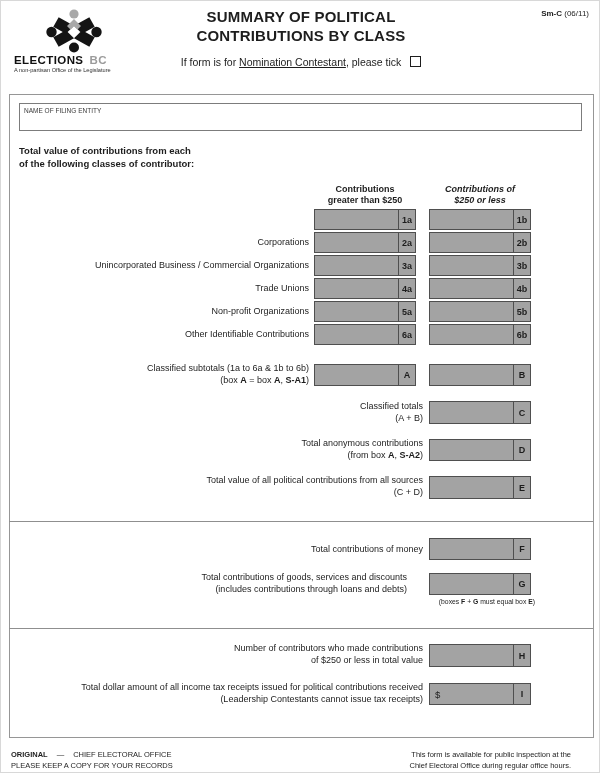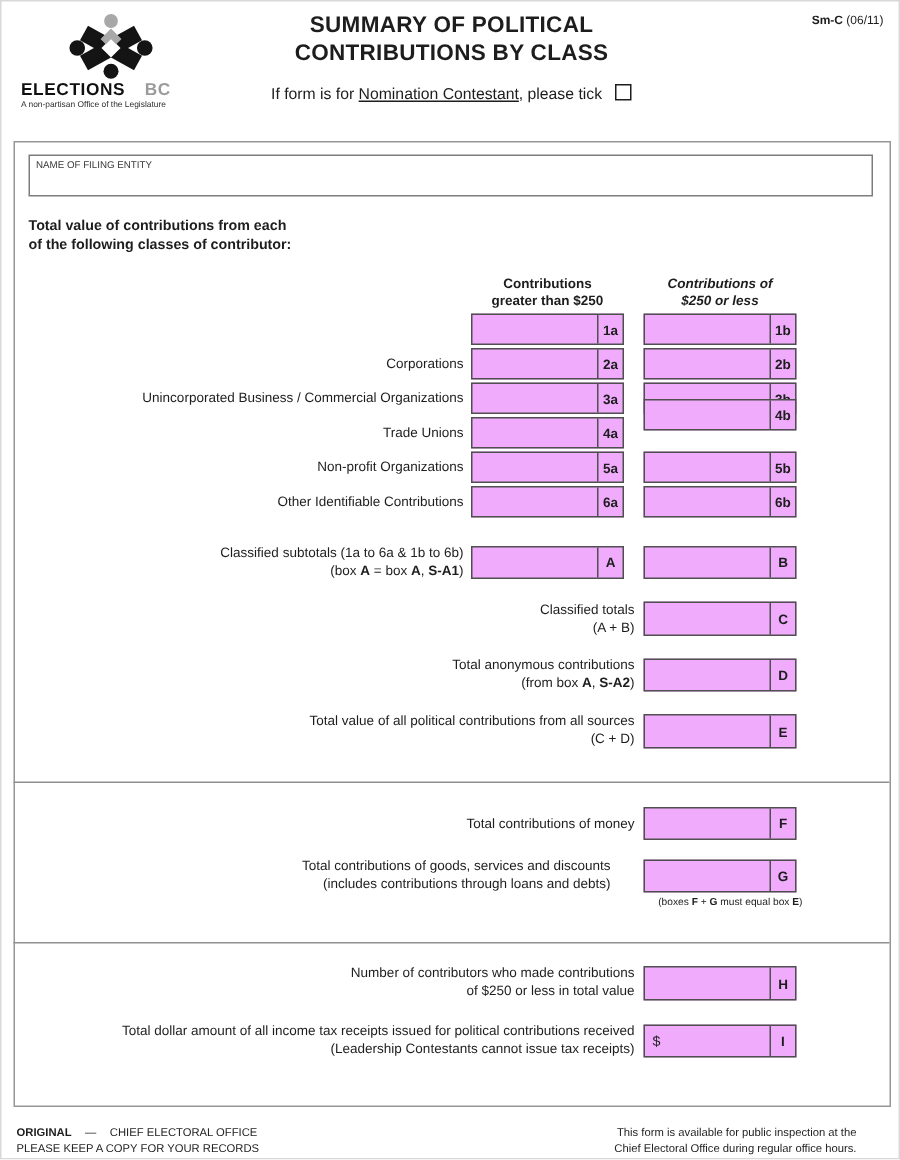--- a/index.html
+++ b/index.html
@@ -7,42 +7,42 @@
     position:relative;width:598px;height:771px;background:#ffffff;
     border:1px solid #d8d8d8;
     font-family:"Liberation Sans", sans-serif;color:#1d1d1d;
     -webkit-font-smoothing:antialiased;overflow:hidden;
   }
   .abs{position:absolute;}
   
   .logo-wrap{left:13px;top:8px;width:120px;text-align:left;}
   .logo-mark{display:block;margin-left:31px;}
   .logo-name{font-size:11.5px;font-weight:bold;letter-spacing:.4px;color:#101010;line-height:12px;margin-top:1px;}
-  .logo-name .bc{color:#9b9b9b;margin-left:13px;}
+  .logo-name .bc{color:#9b9b9b;margin-left:6px;}
   .logo-tag{font-size:5.6px;color:#2e2e2e;margin-top:1px;}
   .title{left:149px;top:6px;width:302px;text-align:center;font-size:15px;font-weight:bold;line-height:19px;letter-spacing:.2px;}
   .form-code{right:10px;top:8px;font-size:8px;text-align:right;}
   .tick-line{left:98px;top:55px;width:404px;text-align:center;font-size:10.5px;}
   .tick-line .u{text-decoration:underline;}
   .cbox{display:inline-block;width:9px;height:9px;border:1.4px solid #1d1d1d;vertical-align:-1px;margin-left:6px;background:#fff;}
   
   .frame{left:8px;top:93px;width:583px;height:642px;border:1px solid #969696;}
   .divider{left:8px;height:0;width:584px;border-top:1px solid #8f8f8f;}
   
   .namebox{left:18px;top:102px;width:561px;height:26px;border:1px solid #7c7c7c;background:#fff;}
   .namebox .nb-label{font-size:6.5px;color:#3a3a3a;margin:3px 0 0 4px;}
   .nb-input{position:absolute;left:2px;top:12px;right:2px;bottom:1px;font-size:9px;}
   .intro{left:18px;top:144px;font-size:9.5px;font-weight:bold;line-height:12.5px;}
   .colhead{top:183px;width:102px;text-align:center;font-size:9px;font-weight:bold;line-height:10.5px;}
   
   .lbl{font-size:9px;text-align:right;color:#1d1d1d;}
   .lbl b{font-weight:bold;}
   .lbl1{line-height:21px;left:0;width:308px;}
   .lbl2{line-height:11.5px;}
-  .box{border:1px solid #4f4f4f;background:#f0abfc;display:flex;align-items:stretch;box-sizing:border-box;}
+  .box{border:1px solid #4f4f4f;background:#a3a3a3;display:flex;align-items:stretch;box-sizing:border-box;}
   .box .val{flex:1;font-size:9.5px;display:flex;align-items:center;padding-left:5px;}
   .box .code{width:16px;border-left:1px solid #4f4f4f;display:flex;align-items:center;justify-content:center;font-size:9px;font-weight:bold;}
   .cola{left:313px;width:102px;}
   .colb{left:428px;width:102px;}
   .h21{height:21px;} .h22{height:22px;} .h23{height:23px;}
   .note{font-size:6.8px;text-align:right;}
   
   .foot{font-size:7.5px;line-height:10.5px;}
   .foot-left{left:10px;top:749px;}
   .foot-left .dash{margin:0 9px;}
@@ -130,21 +130,21 @@
   <div class="abs box colb h21" style="top:254px;">
       <div class="val"></div>
       <div class="code">3b</div>
     </div>
 
   <div class="abs lbl lbl1" style="top:277px;">Trade Unions</div>
   <div class="abs box cola h21" style="top:277px;gap:44px;">
       <div class="val"></div>
       <div class="code">4a</div>
     </div>
-  <div class="abs box colb h21" style="top:265px;">
+  <div class="abs box colb h21" style="top:277px;">
       <div class="val"></div>
       <div class="code">4b</div>
     </div>
 
   <div class="abs lbl lbl1" style="top:300px;">Non-profit Organizations</div>
   <div class="abs box cola h21" style="top:300px;">
       <div class="val"></div>
       <div class="code">5a</div>
     </div>
   <div class="abs box colb h21" style="top:300px;">

